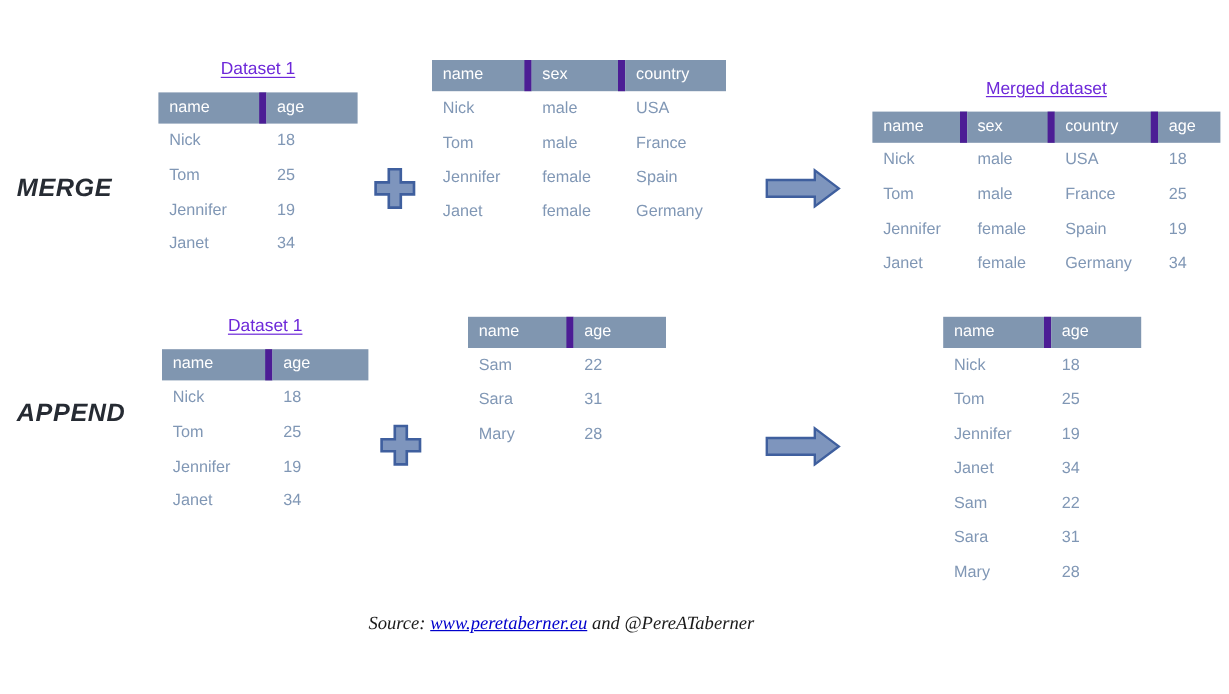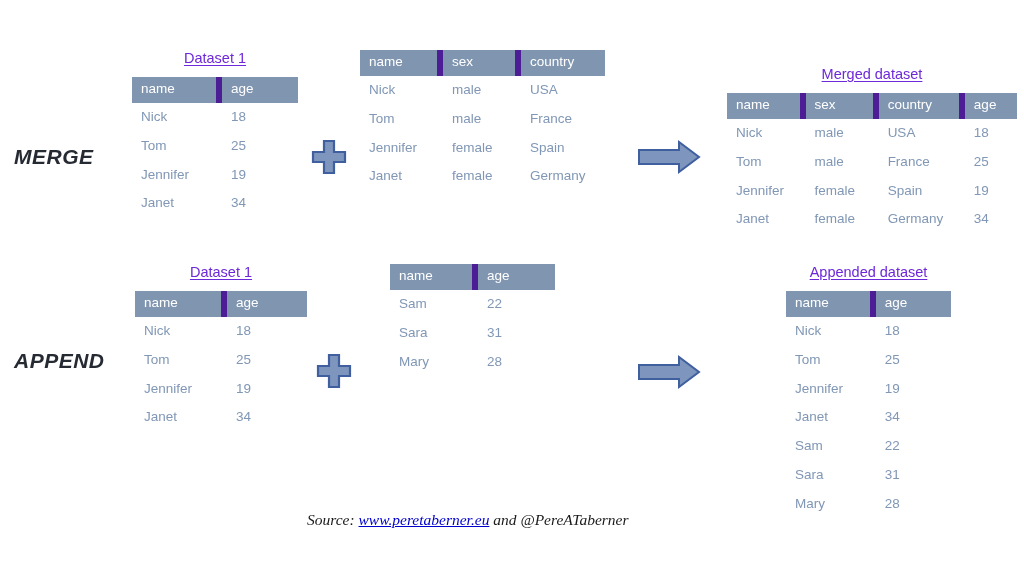--- a/index.html
+++ b/index.html
@@ -215,21 +215,21 @@
         <tr>
           <td>Janet</td>
           <td>female</td>
           <td>Germany</td>
           <td>34</td>
         </tr>
       </tbody>
   </table>
 </div>
 
-<div class="op-label" style="left:14px; top:349px;">APPEND</div>
+<div class="op-label" style="left:14px; top:333px;">APPEND</div>
 
 <div class="table-block" id="tbl-append-in-0" style="left:135px; top:264px; width:172px;">
   <div class="table-title">Dataset 1</div>
   <table class="ds">
     <thead>
         <tr>
           <th style="width: 84px;">name</th>
           <th style="width: 86px;">age</th>
         </tr>
       </thead>
@@ -285,21 +285,20 @@
   </table>
 </div>
 
 <div class="arrow" style="left:637px; top:355px;">
   <svg viewBox="0 0 64 34" width="64" height="34" aria-hidden="true">
     <path d="M2,10 L42,10 L42,2 L62,17 L42,32 L42,24 L2,24 Z" fill="#7e95bd" stroke="#3f5f9e" stroke-width="2"></path>
   </svg>
 </div>
 
 <div class="table-block" id="tbl-append-out" style="left:786px; top:264px; width:165px;">
-  <div class="table-title">Appended dataset</div>
   <table class="ds">
     <thead>
         <tr>
           <th style="width: 82px;">name</th>
           <th style="width: 81px;">age</th>
         </tr>
       </thead>
     <tbody>
         <tr>
           <td>Nick</td>

